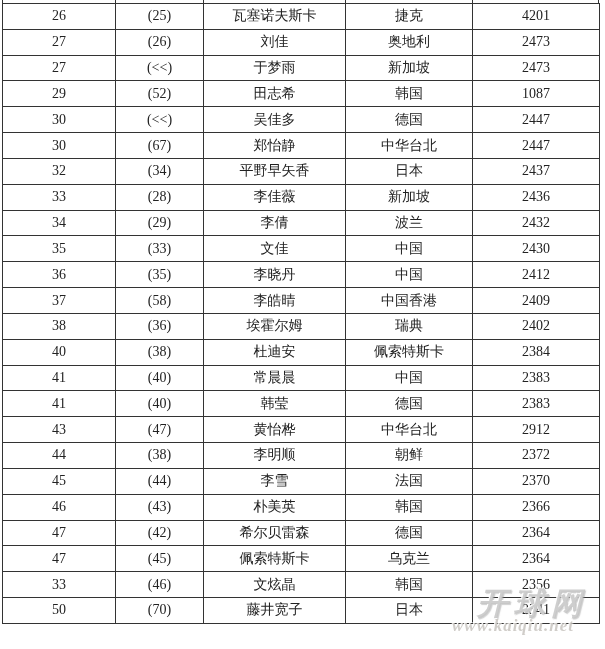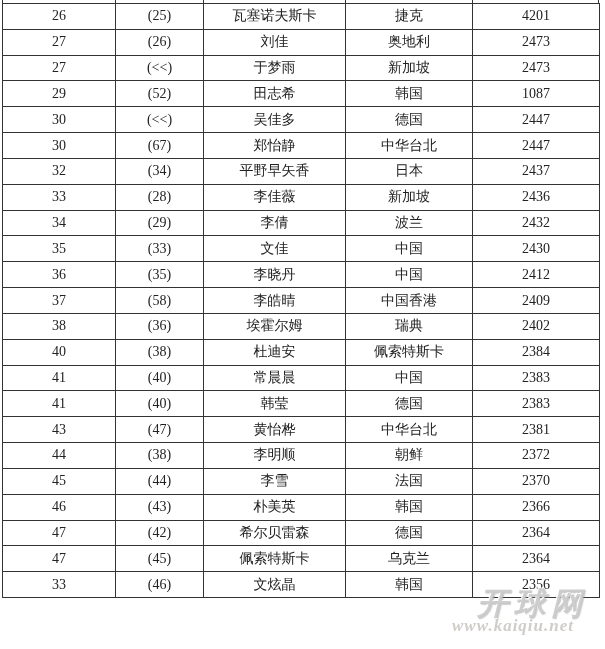--- a/index.html
+++ b/index.html
@@ -209,21 +209,21 @@
         <td>(40)</td>
         <td>韩莹</td>
         <td>德国</td>
         <td>2383</td>
       </tr>
       <tr>
         <td>43</td>
         <td>(47)</td>
         <td>黄怡桦</td>
         <td>中华台北</td>
-        <td>2381</td>
+        <td>2912</td>
       </tr>
       <tr>
         <td>44</td>
         <td>(38)</td>
         <td>李明顺</td>
         <td>朝鲜</td>
         <td>2372</td>
       </tr>
       <tr>
         <td>45</td>
@@ -253,18 +253,25 @@
         <td>乌克兰</td>
         <td>2364</td>
       </tr>
       <tr>
         <td>33</td>
         <td>(46)</td>
         <td>文炫晶</td>
         <td>韩国</td>
         <td>2356</td>
       </tr>
+      <tr>
+        <td>50</td>
+        <td>(70)</td>
+        <td>藤井宽子</td>
+        <td>日本</td>
+        <td>2341</td>
+      </tr>
     </tbody>
 </table>
 
 <div class="watermark-cn">开球网</div>
 
 <div class="watermark-url">www.kaiqiu.net</div>
 
 </body></html>

